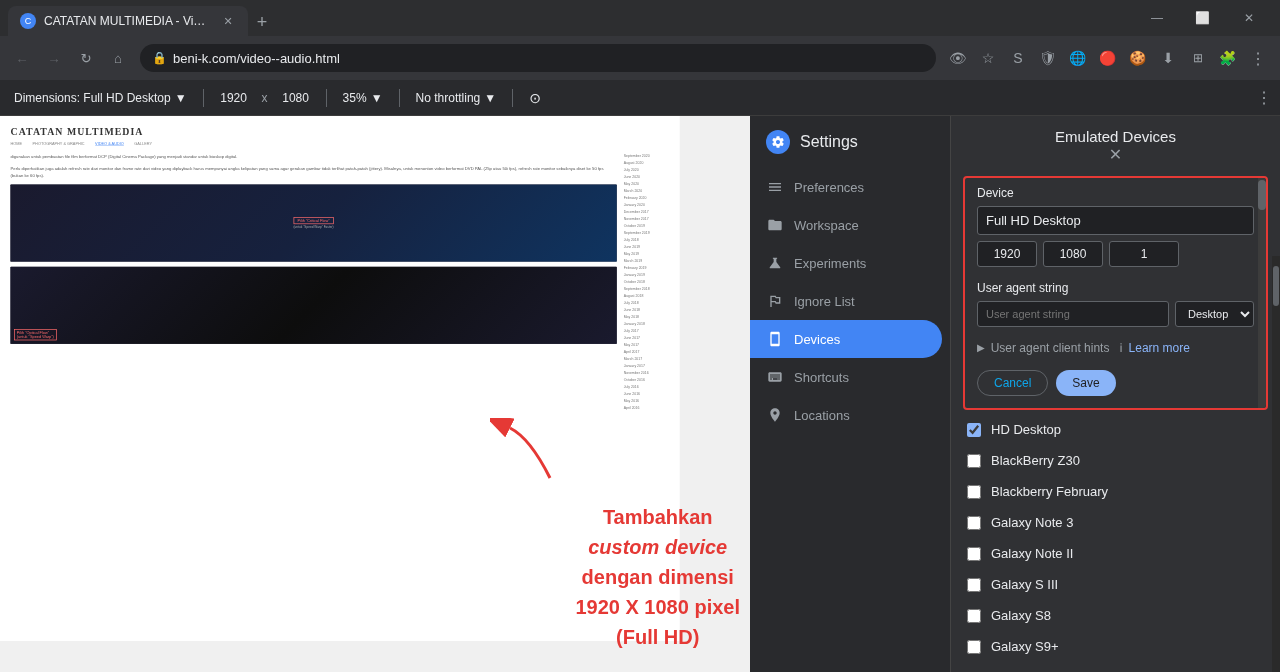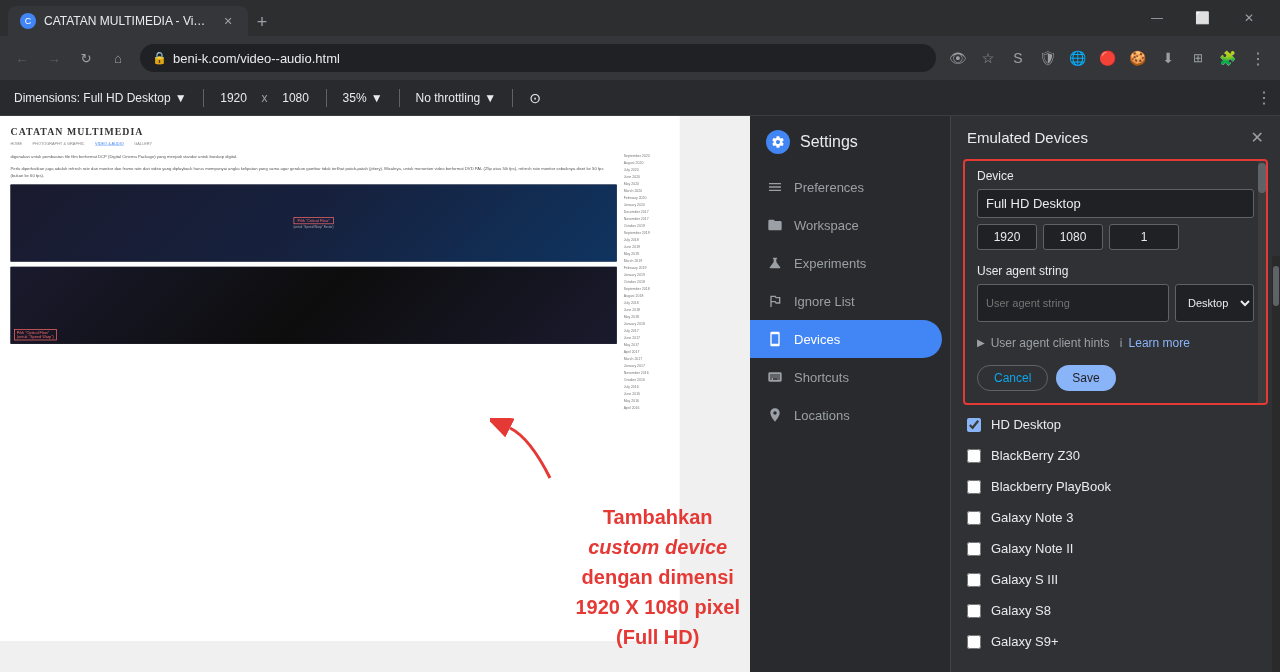--- a/index.html
+++ b/index.html
@@ -40,39 +40,39 @@
     .settings-header { display: flex; align-items: center; gap: 10px; padding: 14px 16px; }
     .settings-icon { width: 24px; height: 24px; background: #4285f4; border-radius: 50%; display: flex; align-items: center; justify-content: center; }
     .settings-title { color: #e8eaed; font-size: 16px; font-weight: 500; }
     .settings-items { flex: 1; overflow-y: auto; }
     .settings-item { display: flex; align-items: center; gap: 10px; padding: 10px 16px; cursor: pointer; color: #9aa0a6; font-size: 13px; border-radius: 0; }
     .settings-item.active { background: #4285f4; color: white; border-radius: 0 20px 20px 0; margin-right: 8px; }
     .settings-item .s-icon { width: 18px; height: 18px; display: flex; align-items: center; justify-content: center; flex-shrink: 0; }
 
     
     .devices-panel { width: 330px; background: #303134; border-left: 1px solid #444; position: relative; display: flex; flex-direction: column; }
-    .devices-header { display: flex; align-items: center; justify-content: space-between; padding: 12px 16px; }
+    .devices-header { display: flex; align-items: center; justify-content: space-between; padding: 12px 16px; flex-direction: column; }
     .devices-title { color: #e8eaed; font-size: 15px; font-weight: 500; }
     .devices-close { color: #9aa0a6; cursor: pointer; font-size: 16px; }
 
     
     .red-border-box { border: 2px solid #e53935; margin: 0 12px; border-radius: 4px; background: #303134; }
     .btn-add-custom { background: transparent; border: 1px solid #9aa0a6; border-radius: 14px; color: #e8eaed; font-size: 12px; padding: 4px 14px; cursor: pointer; }
 
     .form-section { padding: 8px 12px; }
     .form-label { color: #e8eaed; font-size: 12px; font-weight: 500; margin-bottom: 6px; display: block; }
     .form-input { width: 100%; background: #202124; border: 1px solid #5f6368; border-radius: 3px; color: #e8eaed; font-size: 12px; padding: 5px 8px; outline: none; }
     .form-row { display: flex; gap: 6px; margin-top: 6px; }
     .form-input-small { width: 60px; background: #202124; border: 1px solid #5f6368; border-radius: 3px; color: #e8eaed; font-size: 12px; padding: 5px 8px; outline: none; text-align: center; }
 
     .ua-section { padding: 6px 12px 8px; }
     .ua-label { color: #e8eaed; font-size: 12px; font-weight: 500; margin-bottom: 6px; display: block; }
     .ua-row { display: flex; gap: 6px; }
     .ua-input { flex: 1; background: #202124; border: 1px solid #5f6368; border-radius: 3px; color: #9aa0a6; font-size: 11px; padding: 5px 8px; outline: none; }
-    .ua-select { background: #202124; border: 1px solid #5f6368; border-radius: 3px; color: #e8eaed; font-size: 11px; padding: 11px 8px; outline: none; cursor: pointer; }
+    .ua-select { background: #202124; border: 1px solid #5f6368; border-radius: 3px; color: #e8eaed; font-size: 11px; padding: 5px 8px; outline: none; cursor: pointer; }
 
     .ua-hints { padding: 4px 12px 8px; display: flex; align-items: center; gap: 6px; }
     .ua-hints-triangle { color: #9aa0a6; font-size: 10px; cursor: pointer; }
     .ua-hints-text { color: #9aa0a6; font-size: 12px; }
     .ua-hints-info { color: #9aa0a6; font-size: 12px; cursor: pointer; }
     .ua-hints-link { color: #8ab4f8; font-size: 12px; cursor: pointer; text-decoration: none; }
 
     .form-actions { display: flex; gap: 8px; padding: 6px 12px 12px; justify-content: flex-start; }
     .btn-cancel { background: transparent; border: 1px solid #5f6368; border-radius: 14px; color: #0ea5e9; font-size: 12px; padding: 5px 16px; cursor: pointer; }
     .btn-save { background: #8ab4f8; border: none; border-radius: 14px; color: #202124; font-size: 12px; padding: 5px 16px; cursor: pointer; font-weight: 500; }
@@ -382,21 +382,21 @@
         <div class="device-list-item">
           <input type="checkbox" checked="" style="">
           <span>HD Desktop</span>
         </div>
         <div class="device-list-item">
           <input type="checkbox" style="">
           <span>BlackBerry Z30</span>
         </div>
         <div class="device-list-item">
           <input type="checkbox" style="">
-          <span>Blackberry PlayBook</span>
+          <span>Blackberry February</span>
         </div>
         <div class="device-list-item">
           <input type="checkbox" style="">
           <span>Galaxy Note 3</span>
         </div>
         <div class="device-list-item">
           <input type="checkbox" style="">
           <span>Galaxy Note II</span>
         </div>
         <div class="device-list-item">

